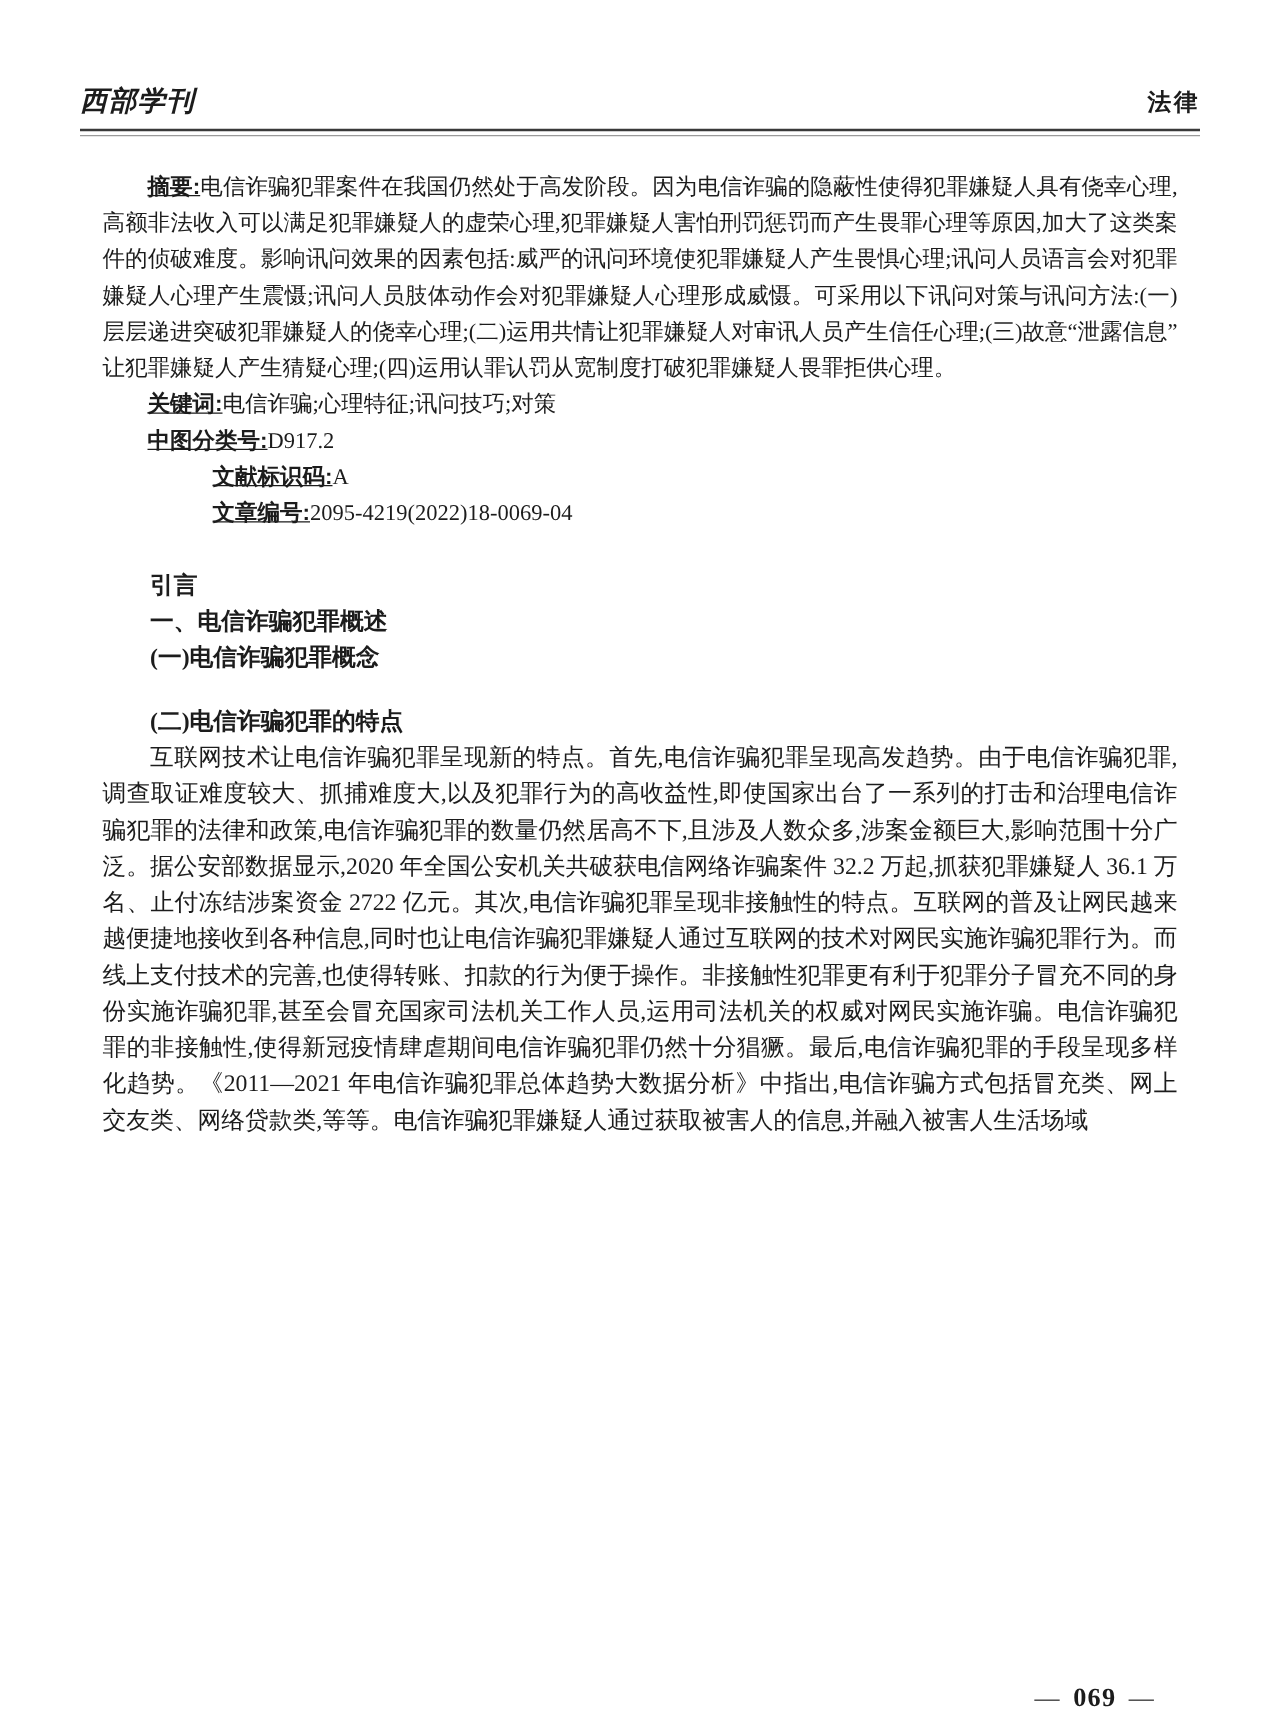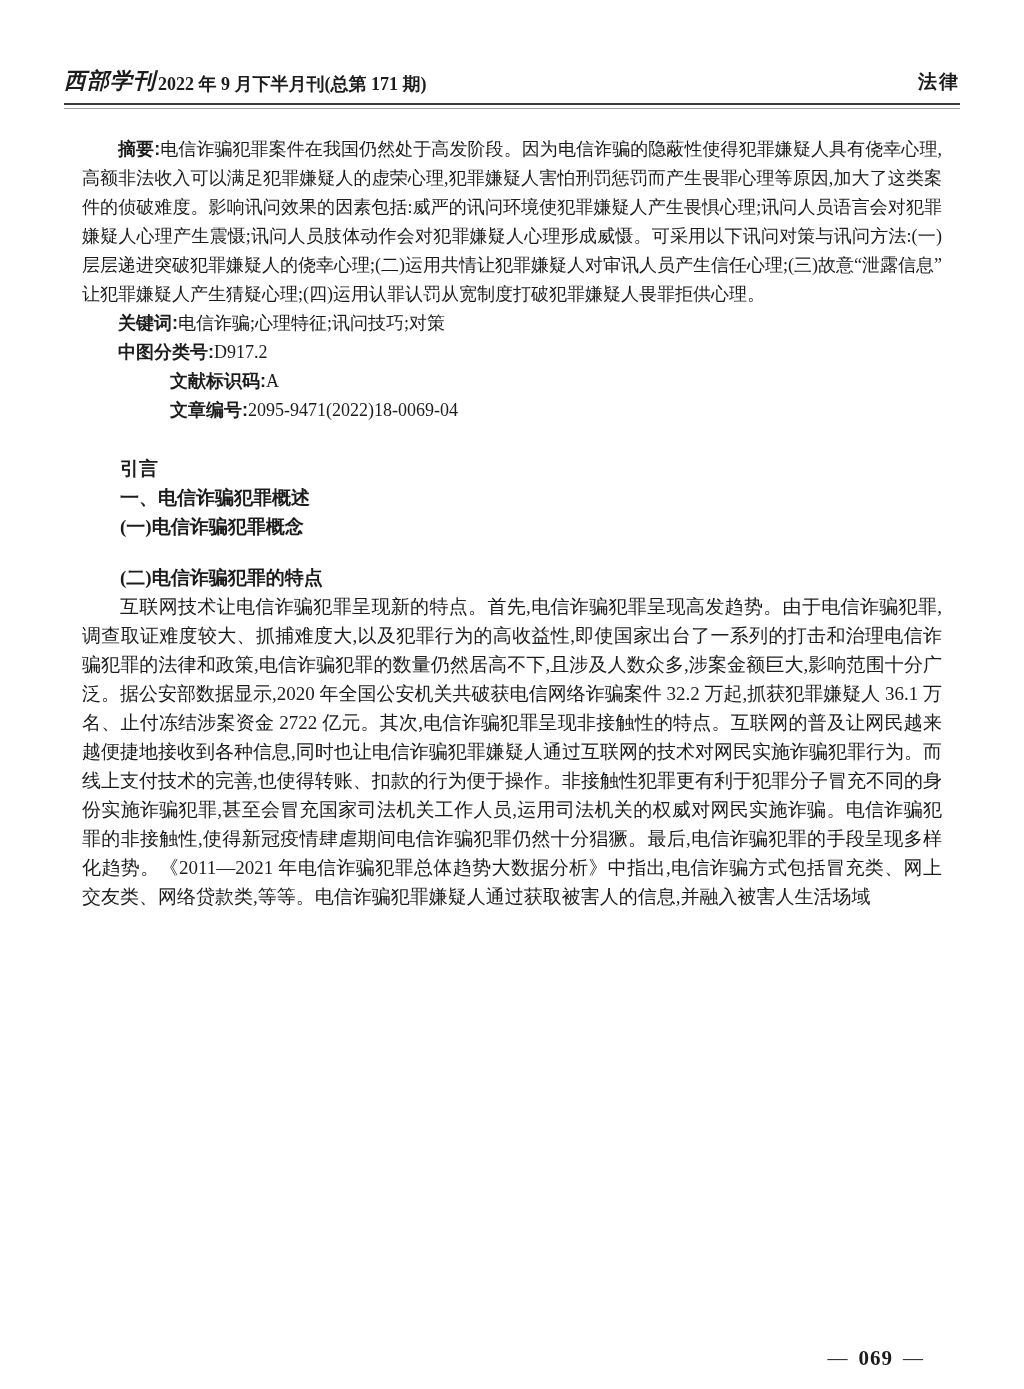--- a/index.html
+++ b/index.html
@@ -20,21 +20,21 @@
     right: 64px;
     top: 66px;
   }
   
   .header-row {
     display: flex;
     align-items: baseline;
     justify-content: space-between;
     padding-bottom: 7px;
   }
-  .header-left { display: flex; align-items: flex-end; }
+  .header-left { display: flex; align-items: flex-start; gap: 27px; }
   .journal-logo {
     font-family: "Liberation Serif", "DejaVu Serif", serif;
     font-style: italic;
     font-weight: 700;
     font-size: 22px;
     letter-spacing: 1px;
     margin-right: 2px;
   }
   .issue-info {
     font-size: 18px;
@@ -75,20 +75,21 @@
     line-height: 29px;
   }
   .abstract-p, .keywords-p, .meta-p {
     margin: 0;
     text-indent: 2em;
     text-align: justify;
   }
   .hei-label {
     font-family: "Liberation Sans", "DejaVu Sans", sans-serif;
     font-weight: 700;
+    text-decoration: underline;
   }
   .meta-p { display: flex; text-indent: 0; flex-direction: column; }
   .meta-p .meta-item { white-space: nowrap; }
   .meta-p .meta-item + .meta-item { margin-left: 52px; }
   .meta-p { padding-left: 2em; }
   
   .columns {
     display: flex;
     margin-top: 29px;
     padding: 0 18px;
@@ -133,34 +134,33 @@
 </style>
 </head>
 <body>
 
 <div class="page">
   <div class="inner">
 
     <div class="header-row">
       <div class="header-left">
         <span class="journal-logo">西部学刊</span>
-        <span class="issue-info">2022 年 9 月下半月刊(总第 171 期)</span>
       </div>
       <span class="section-label">法律</span>
     </div>
     <div class="header-rule"></div>
 
 
     <div class="front-matter">
       <p class="abstract-p"><span class="hei-label">摘要:</span><span>电信诈骗犯罪案件在我国仍然处于高发阶段。因为电信诈骗的隐蔽性使得犯罪嫌疑人具有侥幸心理,高额非法收入可以满足犯罪嫌疑人的虚荣心理,犯罪嫌疑人害怕刑罚惩罚而产生畏罪心理等原因,加大了这类案件的侦破难度。影响讯问效果的因素包括:威严的讯问环境使犯罪嫌疑人产生畏惧心理;讯问人员语言会对犯罪嫌疑人心理产生震慑;讯问人员肢体动作会对犯罪嫌疑人心理形成威慑。可采用以下讯问对策与讯问方法:(一)层层递进突破犯罪嫌疑人的侥幸心理;(二)运用共情让犯罪嫌疑人对审讯人员产生信任心理;(三)故意“泄露信息”让犯罪嫌疑人产生猜疑心理;(四)运用认罪认罚从宽制度打破犯罪嫌疑人畏罪拒供心理。</span></p>
       <p class="keywords-p"><span class="hei-label">关键词:</span><span>电信诈骗;心理特征;讯问技巧;对策</span></p>
       <p class="meta-p">
         <span class="meta-item"><span class="hei-label">中图分类号:</span><span>D917.2</span></span>
         <span class="meta-item"><span class="hei-label">文献标识码:</span><span>A</span></span>
-        <span class="meta-item"><span class="hei-label">文章编号:</span><span>2095-9471(2022)18-0069-04</span></span>
+        <span class="meta-item"><span class="hei-label">文章编号:</span><span>2095-4219(2022)18-0069-04</span></span>
       </p>
     </div>
 
     <div class="columns">
       <div class="col">
         <h2 class="sec-head">引言</h2>
         <h2 class="sec-head">一、电信诈骗犯罪概述</h2>
         <h3 class="sub-head">(一)电信诈骗犯罪概念</h3>
       </div>
       <div class="col">

